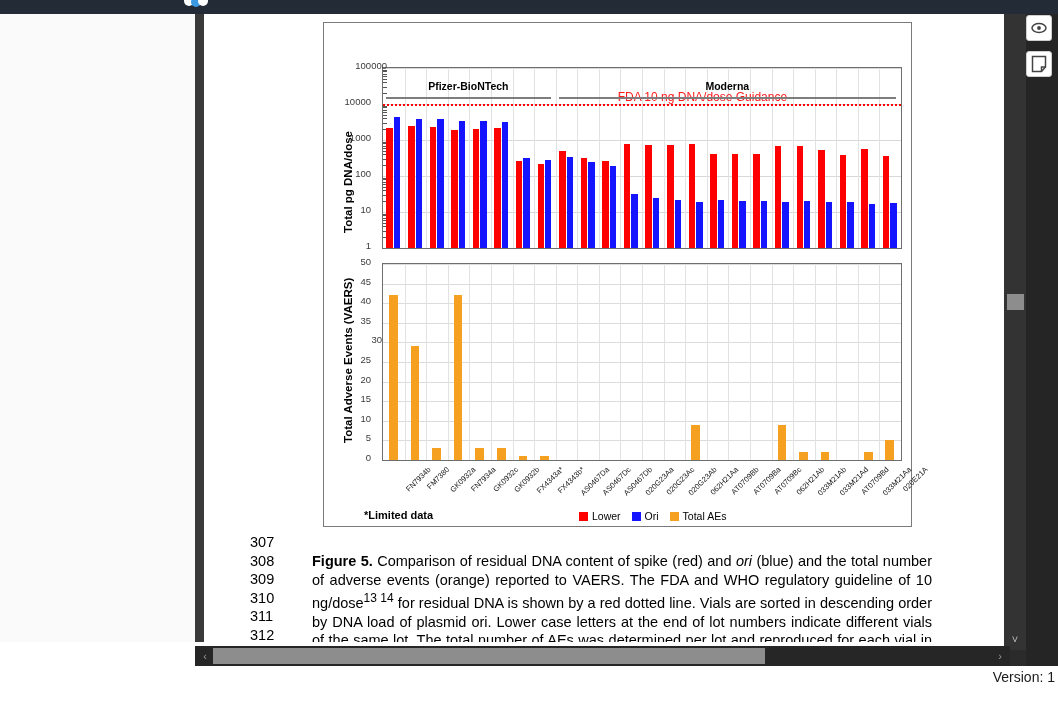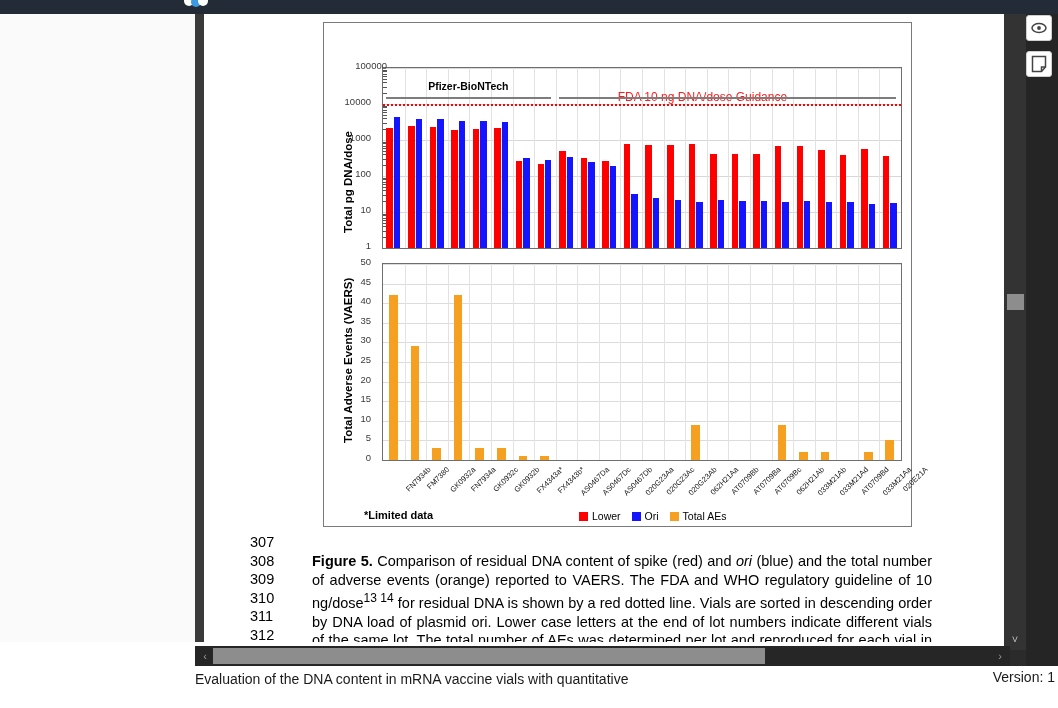--- a/index.html
+++ b/index.html
@@ -448,28 +448,29 @@
           </div>
       <div class="ytick" style="top: 217px; left: 0px;">1</div>
           <div class="ytick" style="top: 181px; left: 0px;">10</div>
           <div class="ytick" style="top: 145px; left: 0px;">100</div>
           <div class="ytick" style="top: 109px; left: 0px;">1000</div>
           <div class="ytick" style="top: 73px; left: 0px;">10000</div>
           <div class="ytick" style="top: 37px; left: 16px;">100000</div>
           <div id="fda-label" style="left: 293.69px; top: 67px;">FDA 10 ng DNA/dose Guidance</div>
           <div class="group-label" style="left: 58px; width: 172.667px; top: 57px;">Pfizer-BioNTech</div>
           <div class="group-rule" style="left: 62px; width: 164.667px; top: 74px;"></div>
+          <div class="group-label" style="left: 230.667px; width: 345.333px; top: 57px;">Moderna</div>
           <div class="group-rule" style="left: 234.667px; width: 337.333px; top: 74px;"></div>
           <div class="ytick" style="top: 429px; left: 0px;">0</div>
           <div class="ytick" style="top: 409.4px; left: 0px;">5</div>
           <div class="ytick" style="top: 389.8px; left: 0px;">10</div>
           <div class="ytick" style="top: 370.2px; left: 0px;">15</div>
           <div class="ytick" style="top: 350.6px; left: 0px;">20</div>
           <div class="ytick" style="top: 331px; left: 0px;">25</div>
-          <div class="ytick" style="top: 311.4px; left: 0px;">30</div>
+          <div class="ytick" style="top: 311.4px; left: 11px;">30</div>
           <div class="ytick" style="top: 291.8px; left: 0px;">35</div>
           <div class="ytick" style="top: 272.2px; left: 0px;">40</div>
           <div class="ytick" style="top: 252.6px; left: 0px;">45</div>
           <div class="ytick" style="top: 233px; left: 0px;">50</div>
         </div>
 
       <div id="caption-wrap">
         <div id="linenums">
             <div class="ln" style="top: 0px;">307</div>
             <div class="ln" style="top: 18.6px;">308</div>
@@ -503,17 +504,16 @@
       <path d="M18.5 15 H14.5 V19.5" fill="none" stroke="#444" stroke-width="1.5"></path>
     </svg>
   </div>
 
   <div id="hscroll"></div>
   <div id="hscroll-thumb"></div>
   <div id="hscroll-left">‹</div>
   <div id="hscroll-right">›</div>
 
   <div id="bottom-strip">
-    <div id="doc-title">Evaluation of the DNA content in mRNA vaccine vials with quantitative</div>
     <div id="doc-version">Version: 1</div>
   </div>
 
 </div>
 
 </body></html>

